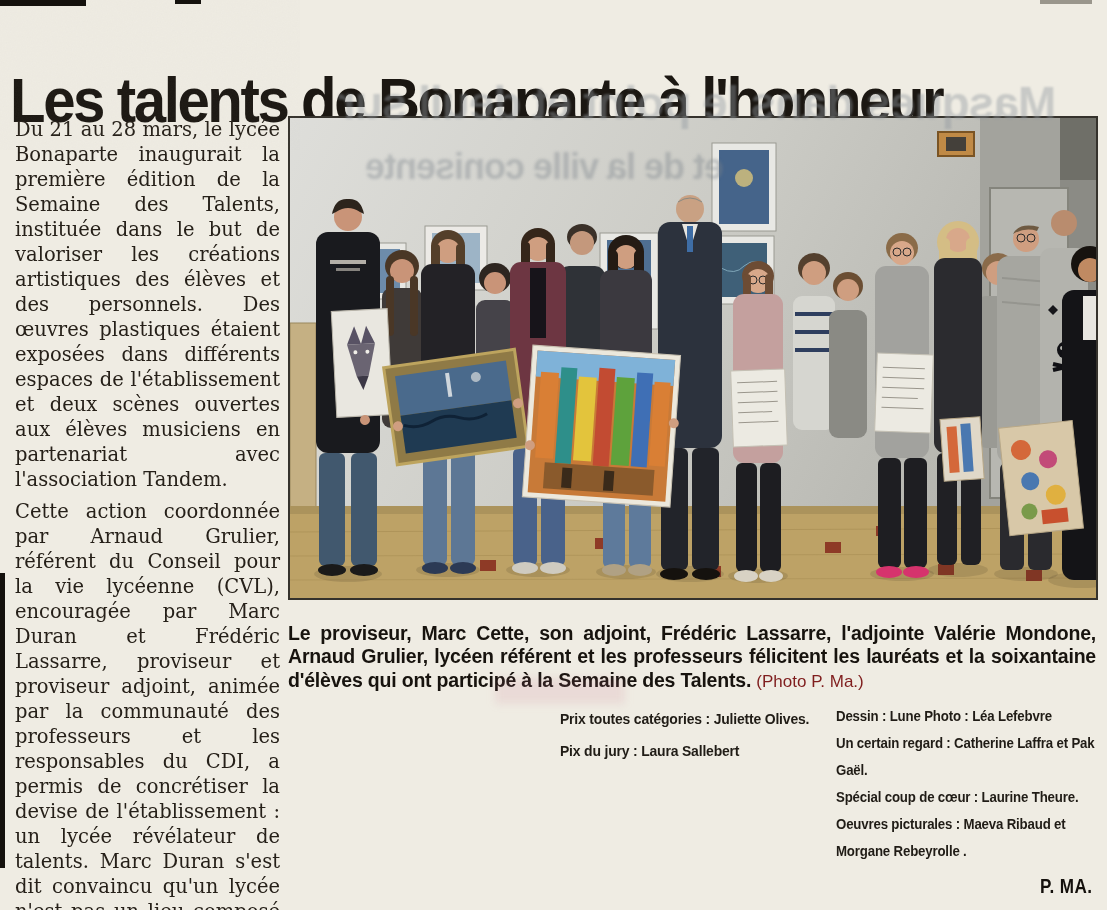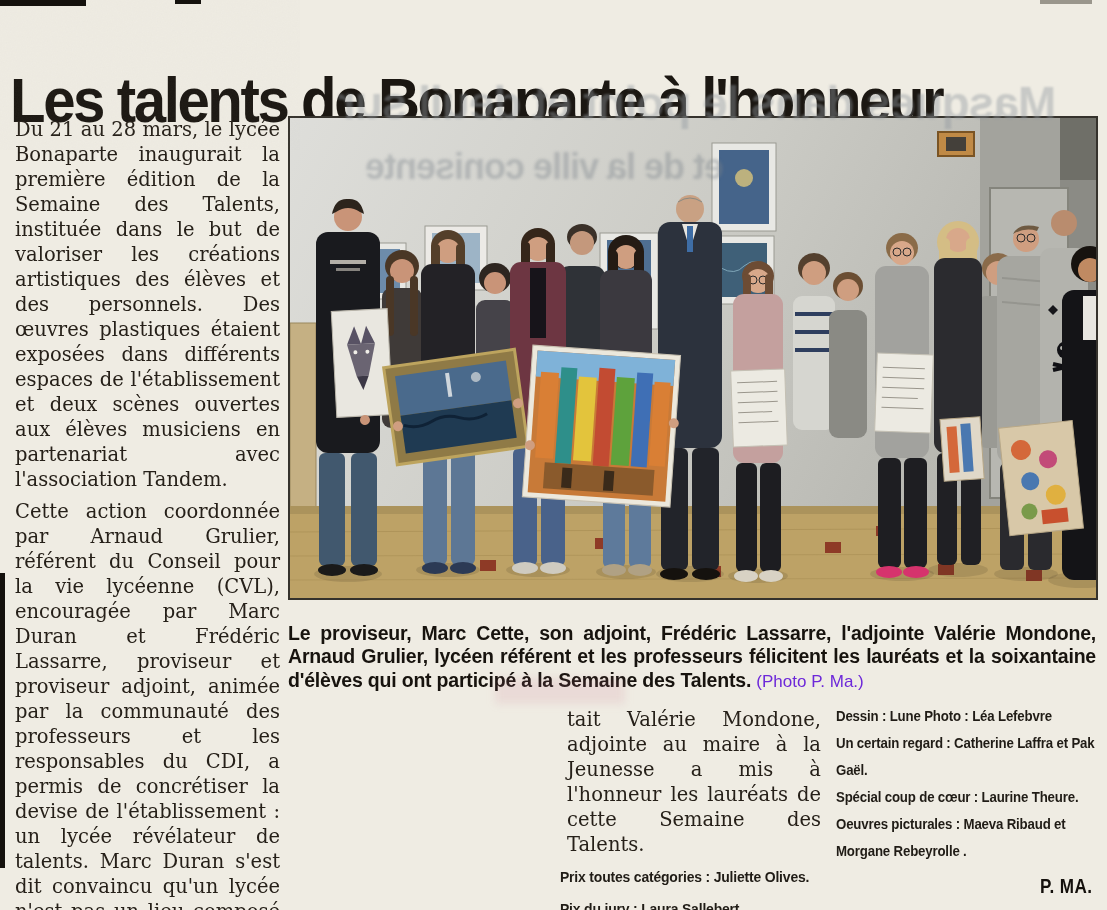--- a/index.html
+++ b/index.html
@@ -27,21 +27,21 @@
   .col-c{left:836px;top:702px;width:262px;font-family:"Liberation Sans",sans-serif;}
   .serif-col p{margin:7px;}
   
   .photo{position:absolute;left:288px;top:116px;width:806px;height:480px;
     border:2px solid #35322c;box-sizing:content-box;background:#c9c9c3;z-index:4;}
   .photo svg{display:block;}
   
   .caption{position:absolute;left:288px;top:602px;width:808px;
     font-weight:700;font-size:19.5px;line-height:23.5px;letter-spacing:-.2px;
     text-align:justify;color:#17130e;}
-  .credit{font-weight:400;font-size:17px;color:#6d28d9;letter-spacing:0;}
+  .credit{font-weight:400;font-size:17px;color:#7f1d1d;letter-spacing:0;}
   
   .prize{font-family:"Liberation Sans",sans-serif;font-weight:700;font-size:15.5px;
     line-height:26px;color:#201c16;letter-spacing:-.2px;text-align:left;}
   .col-b .prize{margin-top:6px;width:300px;transform:scaleX(.9);transform-origin:left top;}
   .col-c{width:306px;transform:scaleX(.855);transform-origin:left top;}
   .col-c .prize{line-height:27px;}
   .byline{margin-top:10px;font-weight:700;font-size:20px;color:#14100c;
     text-align:right;width:300px;letter-spacing:.5px;}
   
   .mark{position:absolute;background:#14110d;z-index:60;}
@@ -366,21 +366,20 @@
           <rect x="748" y="392" width="26" height="14" fill="#c8502e"></rect>
       </g>
     </svg>
   </div>
 
   <p class="caption"><span>Le proviseur, Marc Cette, son adjoint, Frédéric Lassarre, l'adjointe Valérie Mondone, Arnaud Grulier, lycéen référent et les professeurs félicitent les lauréats et la soixantaine d'élèves qui ont participé à la Semaine des Talents.</span>
     <span class="credit">(Photo P. Ma.)</span></p>
 
 
   <div class="serif-col col-b">
-    <p>tait Valérie Mondone, adjointe au maire à la Jeunesse a mis à l'honneur les lauréats de cette Semaine des Talents.</p>
     <div class="prize">Prix toutes catégories : Juliette Olives.</div>
     <div class="prize">Pix du jury : Laura Sallebert</div>
   </div>
 
   <div class="serif-col col-c">
     <div class="prize">Dessin : Lune Photo : Léa Lefebvre</div>
     <div class="prize">Un certain regard : Catherine Laffra et Pak Gaël.</div>
     <div class="prize">Spécial coup de cœur : Laurine Theure.</div>
     <div class="prize">Oeuvres picturales : Maeva Ribaud et Morgane Rebeyrolle .</div>
     <div class="byline">P. MA.</div>

